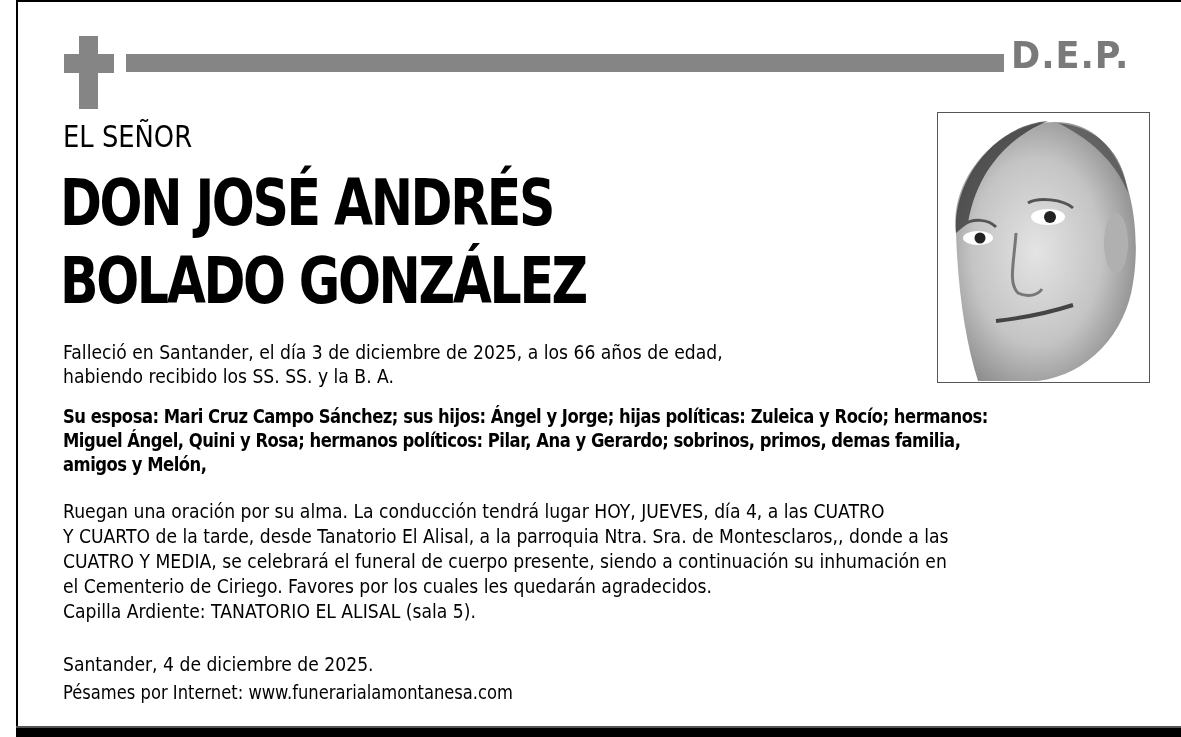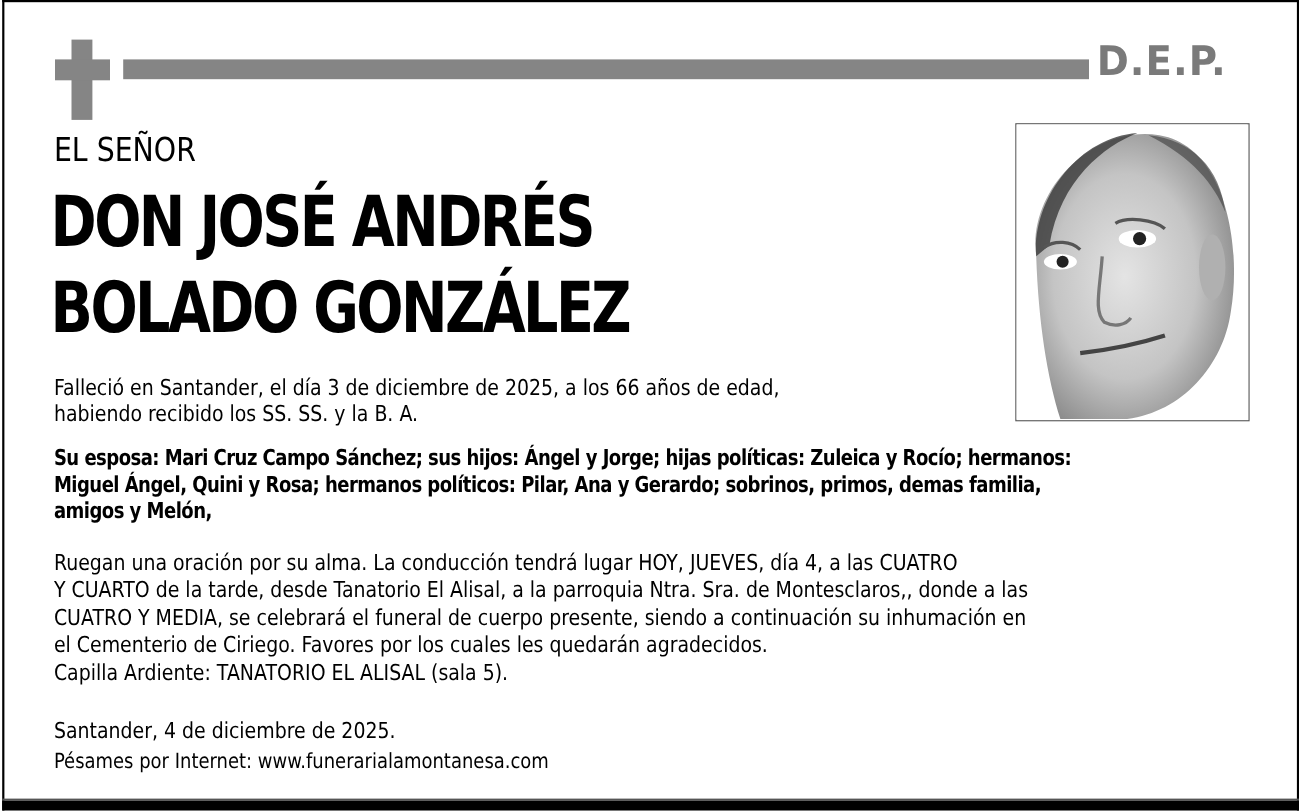--- a/index.html
+++ b/index.html
@@ -1,17 +1,17 @@
 <!DOCTYPE html>
 <html><head>
 <meta charset="utf-8">
 <style>
   html, body { margin:0; padding:0; background:#ffffff; }
   body { width:1181px; height:737px; position:relative; overflow:hidden; font-family:"DejaVu Sans", sans-serif; color:#000; }
-  .frame { position:absolute; left:2px; top:0; width:1055px; height:737px; box-sizing:border-box; }
+  .frame { position:absolute; left:16px; top:0; width:1055px; height:737px; box-sizing:border-box; }
   .border-top { position:absolute; left:0; top:0; width:1181px; height:2px; background:#000; }
   .border-left { position:absolute; left:0; top:0; width:2px; height:737px; background:#000; }
   .border-right { position:absolute; left:1177px; top:0; width:4px; height:737px; background:#000; }
   .border-bottom { position:absolute; left:0; top:728px; width:1181px; height:9px; background:#000; }
   .border-bottom-shade { position:absolute; left:0; top:726px; width:1181px; height:2px; background:#555; }
 
   .cross-v { position:absolute; left:63px; top:36px; width:19px; height:73px; background:#858585; }
   .cross-h { position:absolute; left:48px; top:54px; width:50px; height:19px; background:#858585; }
   .rule { position:absolute; left:110px; top:54px; width:878px; height:18px; background:#858585; }
   .dep { position:absolute; left:995px; top:34px; font-family:"DejaVu Sans", sans-serif; font-weight:bold; font-size:37px; color:#7a7a7a; letter-spacing:1px; line-height:44px; transform:scaleX(0.95); transform-origin:left top; }

